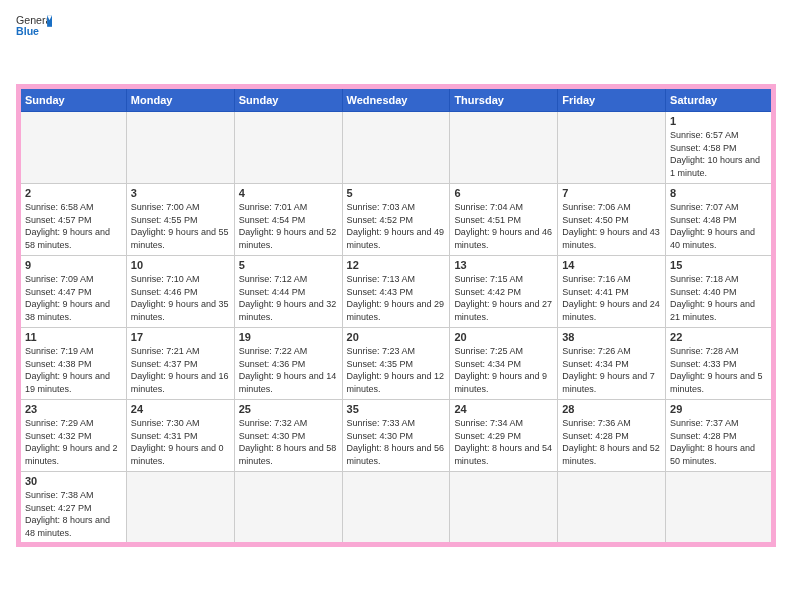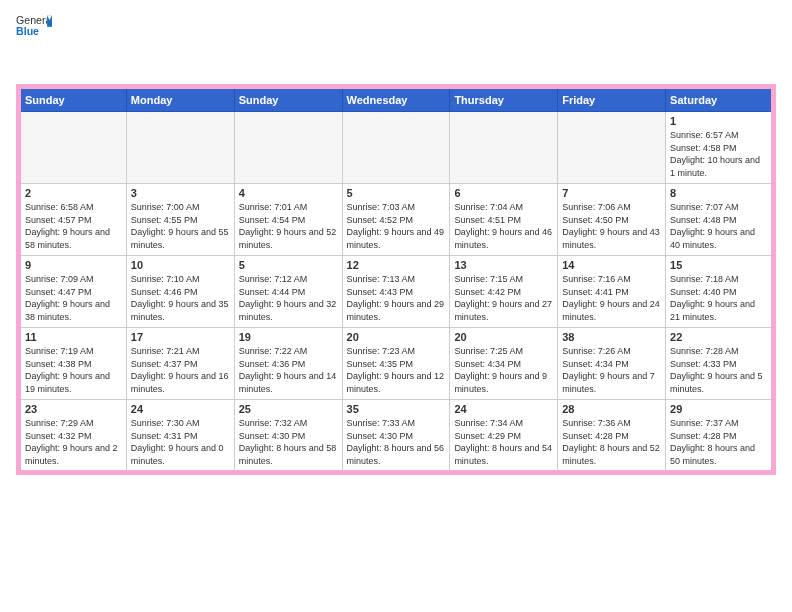--- a/index.html
+++ b/index.html
@@ -244,15 +244,27 @@
           </td>
           <td>
             <span class="day-number">28</span>
             <div class="day-info">Sunrise: 7:36 AM<br>Sunset: 4:28 PM<br>Daylight: 8 hours and 52 minutes.</div>
           </td>
           <td>
             <span class="day-number">29</span>
             <div class="day-info">Sunrise: 7:37 AM<br>Sunset: 4:28 PM<br>Daylight: 8 hours and 50 minutes.</div>
           </td>
         </tr>
+        <tr>
+          <td class="last-row">
+            <span class="day-number">30</span>
+            <div class="day-info">Sunrise: 7:38 AM<br>Sunset: 4:27 PM<br>Daylight: 8 hours and 48 minutes.</div>
+          </td>
+          <td class="empty last-row"></td>
+          <td class="empty last-row"></td>
+          <td class="empty last-row"></td>
+          <td class="empty last-row"></td>
+          <td class="empty last-row"></td>
+          <td class="empty last-row"></td>
+        </tr>
       </tbody>
   </table>
 </div>
 
 </body></html>

